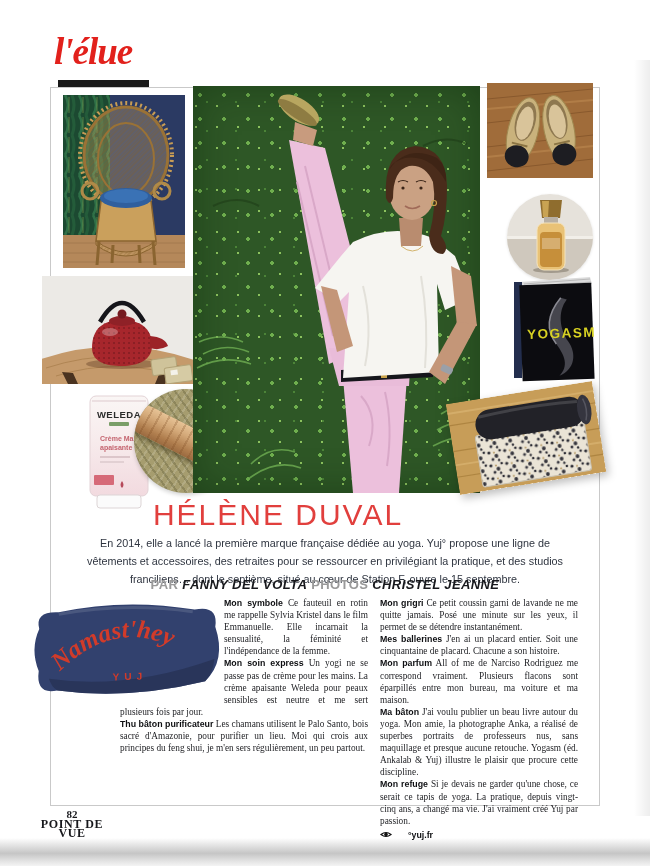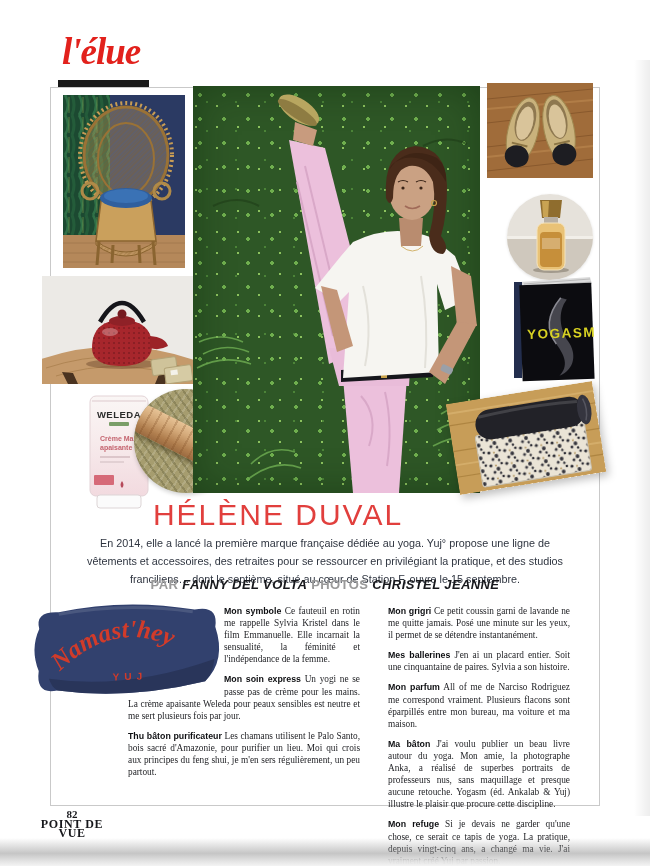--- a/index.html
+++ b/index.html
@@ -1,21 +1,21 @@
 <!DOCTYPE html>
 <html lang="fr"><head>
 <meta charset="utf-8">
 <style>
   html,body{margin:0;padding:0;background:#fff;}
   #page{position:relative;width:650px;height:866px;background:#ffffff;overflow:hidden;
         font-family:"Liberation Serif",serif;color:#1d1e22;}
 
   
   .logo{position:absolute;left:54px;top:30px;font-family:"Liberation Serif",serif;
-        font-style:italic;font-weight:bold;font-size:37px;color:#e2211c;letter-spacing:-1px;margin-left:8px;}
+        font-style:italic;font-weight:bold;font-size:37px;color:#e2211c;letter-spacing:-1px;}
   .black-bar{position:absolute;left:58px;top:80px;width:91px;height:7px;background:#191919;}
   .frame{position:absolute;left:50px;top:87px;width:550px;height:719px;
          border:1px solid #c9c9c9;box-sizing:border-box;}
 
   
   .photo{position:absolute;}
   .ph-chair{left:63px;top:95px;width:122px;height:173px;}
   .ph-teapot{left:42px;top:276px;width:154px;height:108px;}
   .ph-weleda{left:84px;top:391px;width:70px;height:118px;}
   .ph-palo{left:134px;top:389px;width:104px;height:104px;border-radius:50%;overflow:hidden;
@@ -59,21 +59,21 @@
   .byline .name{color:#17181c;font-weight:bold;font-style:italic;}
 
   
   .pillow{position:absolute;left:26px;top:596px;width:200px;height:106px;transform:rotate(-2deg);}
 
   
   .columns{position:absolute;left:120px;top:597px;width:458px;}
   .col{font-size:9.3px;line-height:12.1px;text-align:justify;color:#1d1e22;}
   .col1{position:absolute;left:0;top:0;width:248px;}
   .col2{position:absolute;left:260px;top:0;width:198px;}
-  .col p{margin:8px;}
+  .col p{margin:0;}
   .lead{font-family:"Liberation Sans",sans-serif;font-weight:bold;font-size:8.8px;color:#0e0f12;}
   .pillow-hole{float:left;width:104px;height:97px;}
   .site-link{display:flex;align-items:center;gap:16px;margin-top:2px;
              font-family:"Liberation Sans",sans-serif;font-weight:bold;font-size:8.8px;color:#0e0f12;}
 
   
   .footer{position:absolute;left:40px;top:809px;width:64px;text-align:center;
           font-family:"Liberation Serif",serif;color:#17181c;}
   .footer .num{font-weight:bold;font-size:11px;line-height:11px;}
   .footer .mag{font-weight:bold;font-size:12px;letter-spacing:.6px;line-height:9px;}
@@ -315,21 +315,21 @@
 
   <div class="columns">
     <div class="col col1">
       <div class="pillow-hole"></div>
       <p><b class="lead">Mon symbole</b> <span>Ce fauteuil en rotin me rappelle Sylvia Kristel dans le film Emmanuelle. Elle incarnait la sensualité, la féminité et l'indépendance de la femme.</span></p>
       <p><b class="lead">Mon soin express</b> <span>Un yogi ne se passe pas de crème pour les mains. La crème apaisante Weleda pour peaux sensibles est neutre et me sert plusieurs fois par jour.</span></p>
       <p><b class="lead">Thu bâton purificateur</b> <span>Les chamans utilisent le Palo Santo, bois sacré d'Amazonie, pour purifier un lieu. Moi qui crois aux principes du feng shui, je m'en sers régulièrement, un peu partout.</span></p>
     </div>
     <div class="col col2">
       <p><b class="lead">Mon grigri</b> <span>Ce petit coussin garni de lavande ne me quitte jamais. Posé une minute sur les yeux, il permet de se détendre instantanément.</span></p>
-      <p><b class="lead">Mes ballerines</b> <span>J'en ai un placard entier. Soit une cinquantaine de paires. Sylvia a son histoire.</span></p>
+      <p><b class="lead">Mes ballerines</b> <span>J'en ai un placard entier. Soit une cinquantaine de placard. Chacune a son histoire.</span></p>
       <p><b class="lead">Mon parfum</b> <span>All of me de Narciso Rodriguez me correspond vraiment. Plusieurs flacons sont éparpillés entre mon bureau, ma voiture et ma maison.</span></p>
       <p><b class="lead">Ma bâton</b> <span>J'ai voulu publier un beau livre autour du yoga. Mon amie, la photographe Anka, a réalisé de superbes portraits de professeurs nus, sans maquillage et presque aucune retouche. Yogasm (éd. Ankalab &amp; Yuj) illustre le plaisir que procure cette discipline.</span></p>
       <p><b class="lead">Mon refuge</b> <span>Si je devais ne garder qu'une chose, ce serait ce tapis de yoga. La pratique, depuis vingt-cinq ans, a changé ma vie. J'ai vraiment créé Yuj par passion.</span></p>
       <div class="site-link">
         <svg width="12" height="9" viewBox="0 0 12 9">
           <path d="M1,4.5 Q6,0.5 11,4.5 Q6,8.5 1,4.5 Z" fill="none" stroke="#111" stroke-width="1.2"></path>
           <circle cx="6" cy="4.5" r="1.8" fill="#111"></circle>
         </svg>
         <span>°yuj.fr</span>
       </div>

